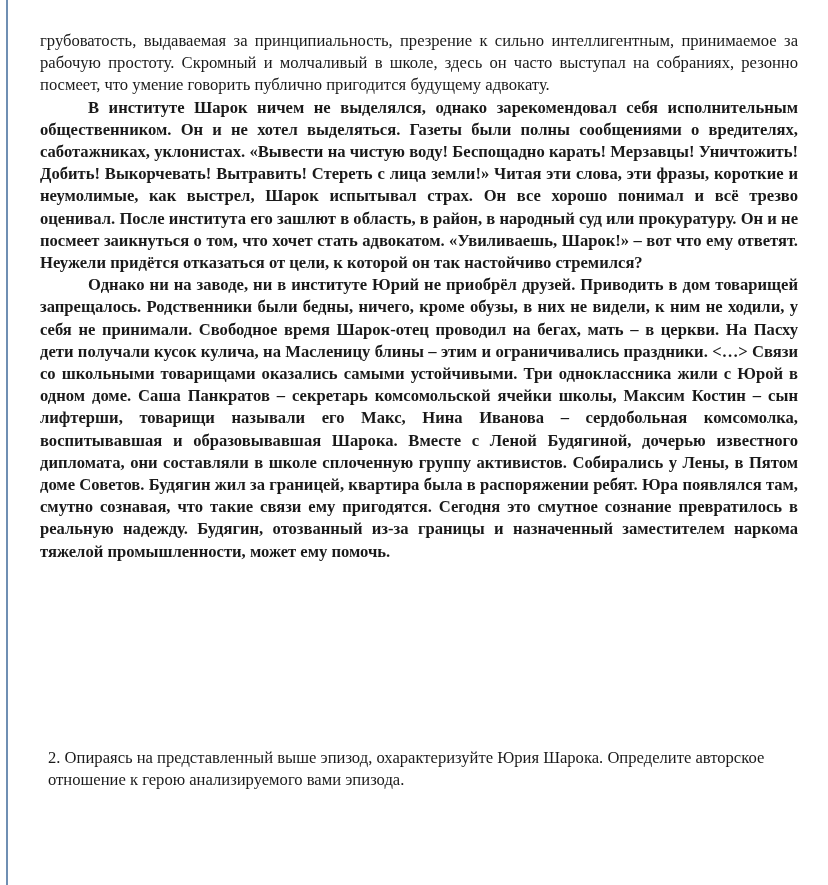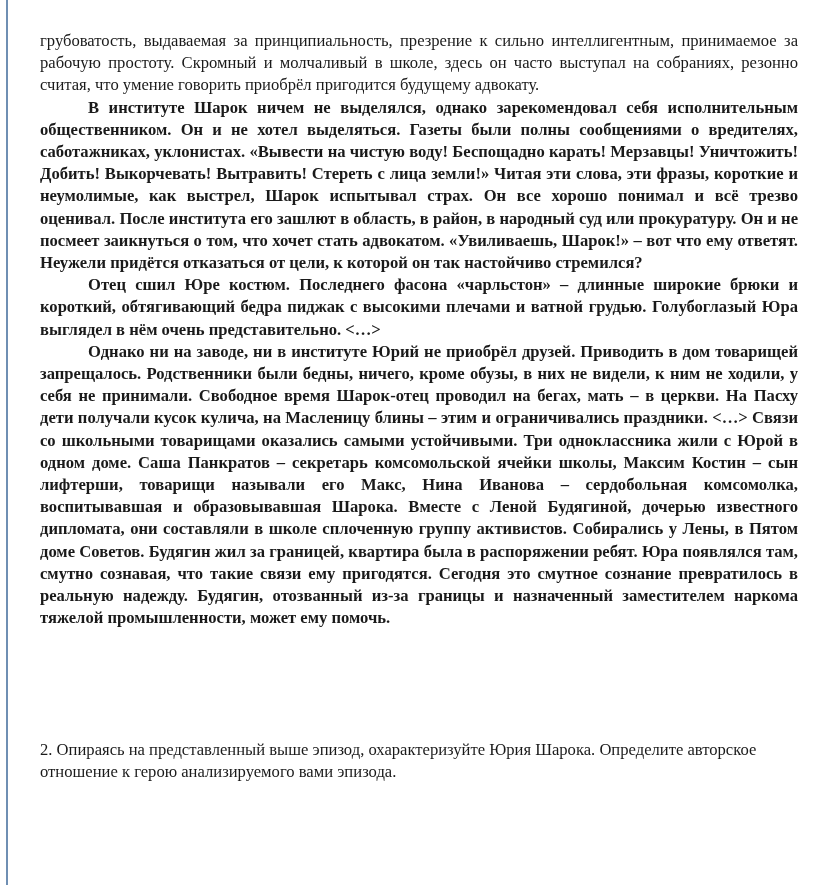--- a/index.html
+++ b/index.html
@@ -42,31 +42,30 @@
     }
     .questions {
       position: absolute;
       left: 40px;
       top: 739px;
       width: 758px;
       font-size: 16.6px;
       line-height: 22.2px;
     }
     .q {
-      margin: 0;
+      margin: 8px;
       text-align: left;
     }
   </style>
 </head>
 <body>
 
 <div class="left-rule"></div>
 
 <div class="page">
-  <p class="para">грубоватость, выдаваемая за принципиальность, презрение к сильно интеллигентным, принимаемое за рабочую простоту. Скромный и молчаливый в школе, здесь он часто выступал на собраниях, резонно считая, что умение говорить приобрёл пригодится будущему адвокату.</p>
+  <p class="para">грубоватость, выдаваемая за принципиальность, презрение к сильно интеллигентным, принимаемое за рабочую простоту. Скромный и молчаливый в школе, здесь он часто выступал на собраниях, резонно посмеет, что умение говорить публично пригодится будущему адвокату.</p>
   <p class="para indent">В институте Шарок ничем не выделялся, однако зарекомендовал себя исполнительным общественником. Он и не хотел выделяться. Газеты были полны сообщениями о вредителях, саботажниках, уклонистах. «Вывести на чистую воду! Беспощадно карать! Мерзавцы! Уничтожить! Добить! Выкорчевать! Вытравить! Стереть с лица земли!» Читая эти слова, эти фразы, короткие и неумолимые, как выстрел, Шарок испытывал страх. Он все хорошо понимал и всё трезво оценивал. После института его зашлют в область, в район, в народный суд или прокуратуру. Он и не посмеет заикнуться о том, что хочет стать адвокатом. «Увиливаешь, Шарок!» – вот что ему ответят. Неужели придётся отказаться от цели, к которой он так настойчиво стремился?</p>
-  <p class="para indent">Отец сшил Юре костюм. Последнего фасона «чарльстон» – длинные широкие брюки и короткий, обтягивающий бедра пиджак с высокими плечами и ватной грудью. Голубоглазый Юра выглядел в нём очень представительно. &lt;…&gt;</p>
   <p class="para indent">Однако ни на заводе, ни в институте Юрий не приобрёл друзей. Приводить в дом товарищей запрещалось. Родственники были бедны, ничего, кроме обузы, в них не видели, к ним не ходили, у себя не принимали. Свободное время Шарок-отец проводил на бегах, мать – в церкви. На Пасху дети получали кусок кулича, на Масленицу блины – этим и ограничивались праздники. &lt;…&gt; Связи со школьными товарищами оказались самыми устойчивыми. Три одноклассника жили с Юрой в одном доме. Саша Панкратов – секретарь комсомольской ячейки школы, Максим Костин – сын лифтерши, товарищи называли его Макс, Нина Иванова – сердобольная комсомолка, воспитывавшая и образовывавшая Шарока. Вместе с Леной Будягиной, дочерью известного дипломата, они составляли в школе сплоченную группу активистов. Собирались у Лены, в Пятом доме Советов. Будягин жил за границей, квартира была в распоряжении ребят. Юра появлялся там, смутно сознавая, что такие связи ему пригодятся. Сегодня это смутное сознание превратилось в реальную надежду. Будягин, отозванный из-за границы и назначенный заместителем наркома тяжелой промышленности, может ему помочь.</p>
 </div>
 
 <div class="questions">
   <p class="q">2.  Опираясь на представленный выше эпизод, охарактеризуйте Юрия Шарока.  Определите авторское отношение к герою анализируемого вами эпизода.</p>
 </div>
 
 </body></html>

